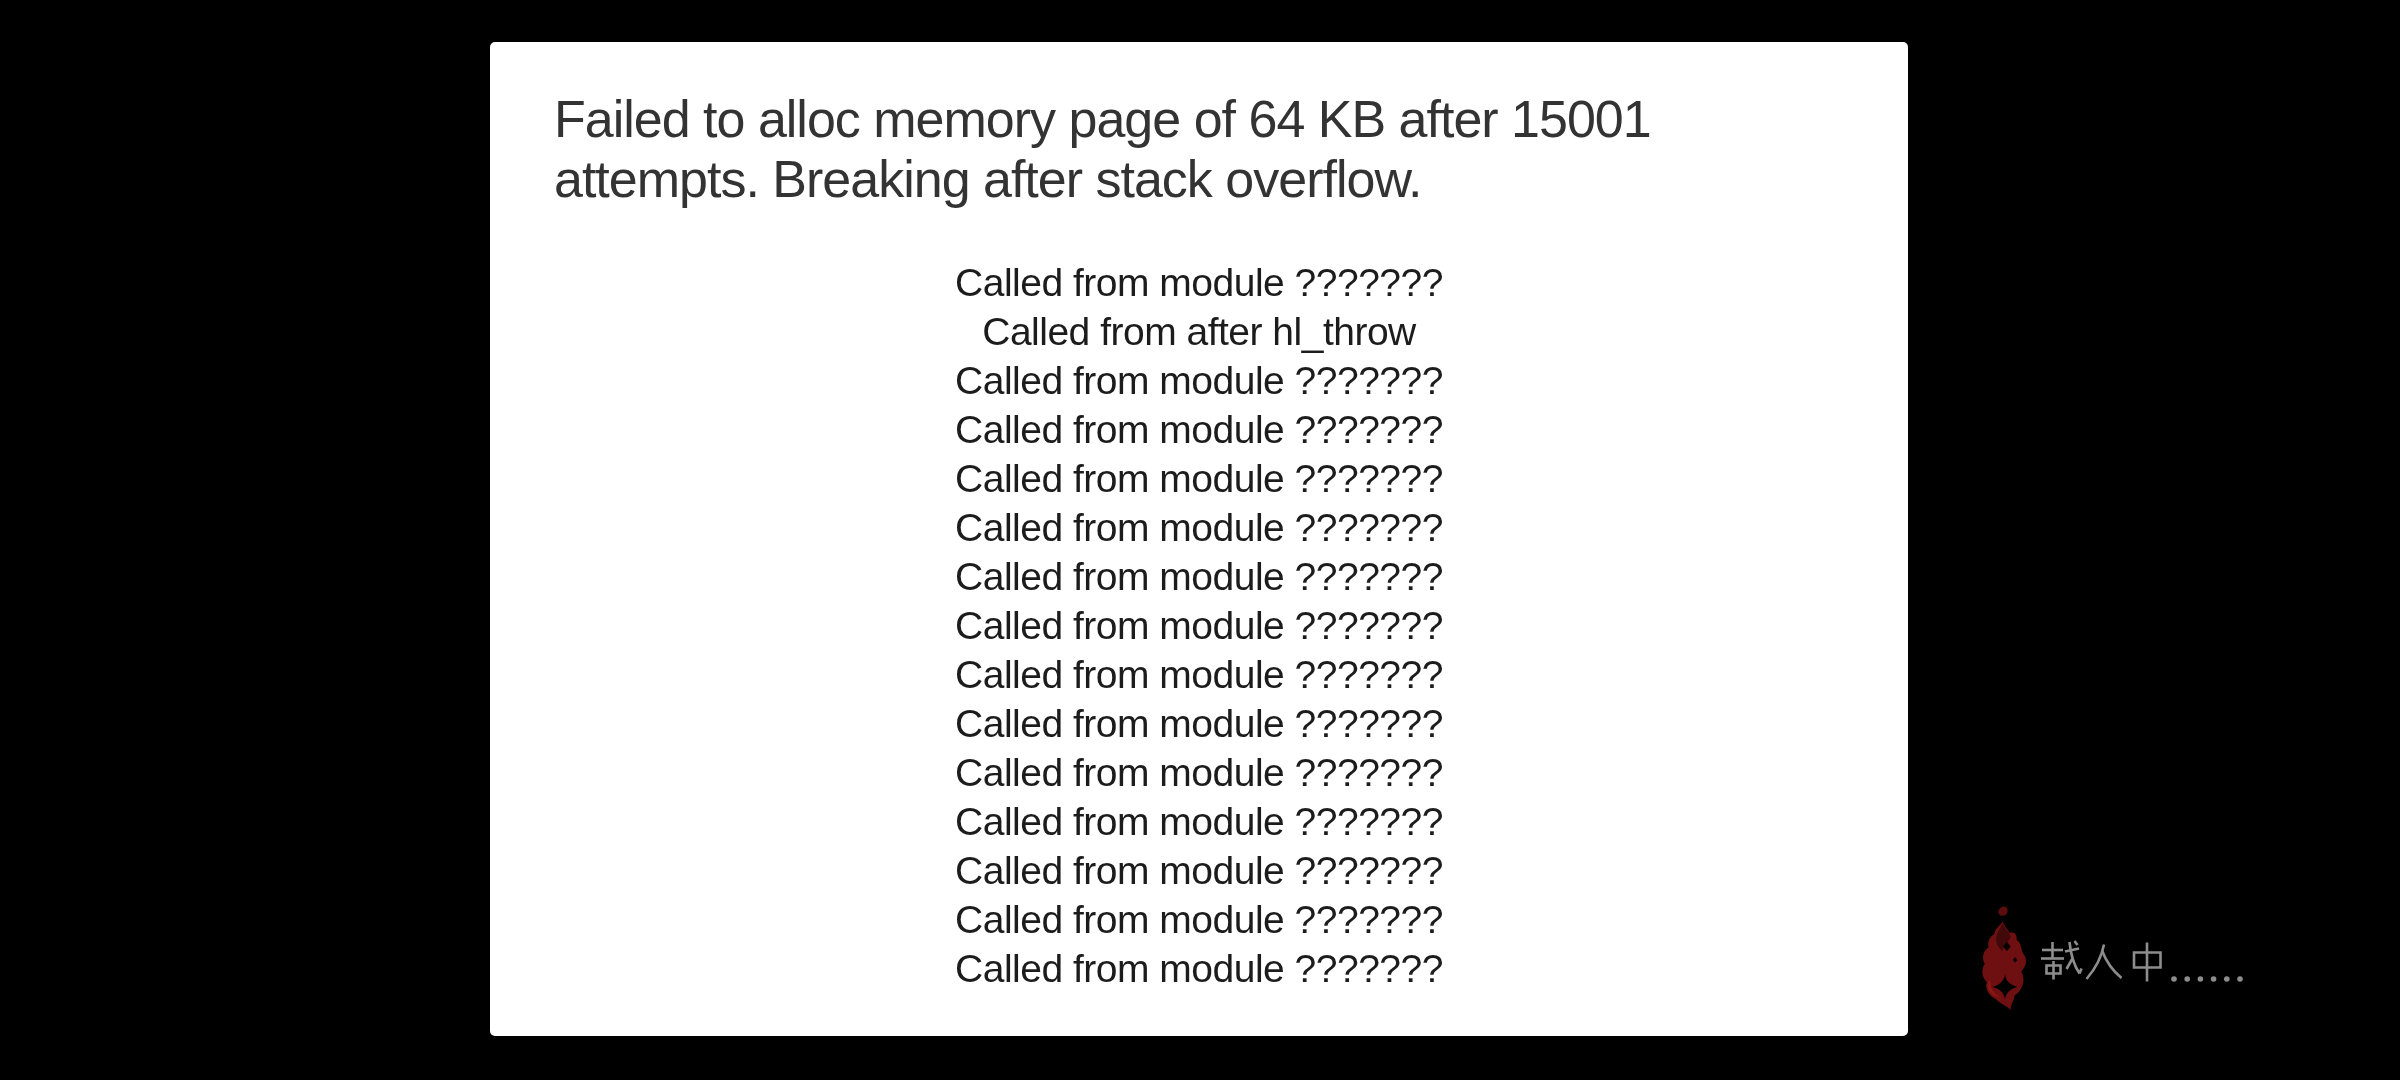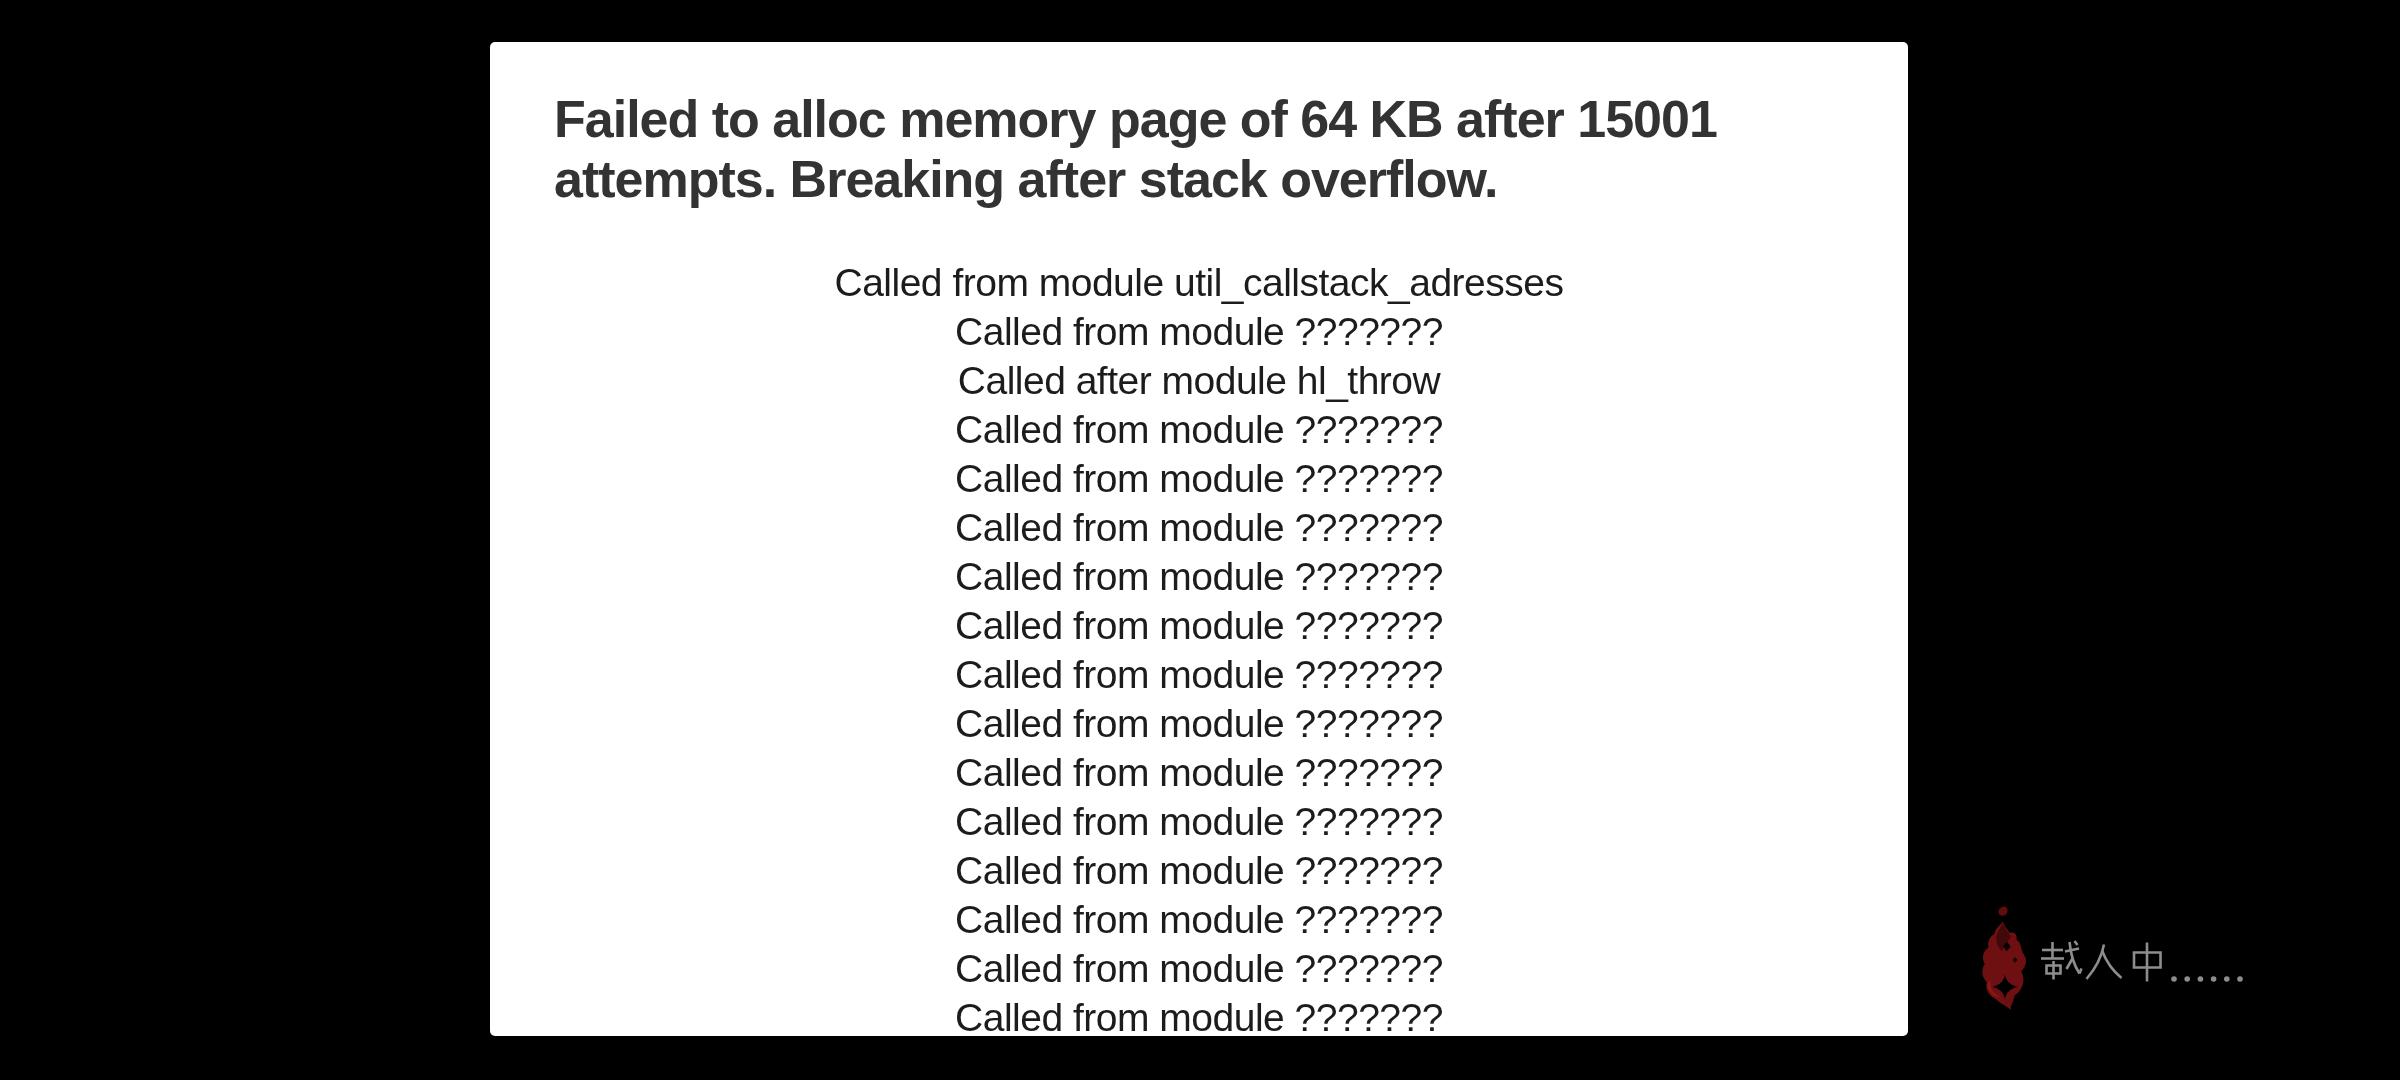--- a/index.html
+++ b/index.html
@@ -25,21 +25,21 @@
     border-radius: 5px;
     overflow: hidden;
   }
   .crash-title {
     position: absolute;
     left: 64px;
     top: 47px;
     margin: 0;
     font-size: 52px;
     line-height: 60px;
-    font-weight: 700;
+    font-weight: 400;
     letter-spacing: -1px;
     color: #333333;
   }
   .crash-title .tline {
     display: block;
     white-space: nowrap;
   }
   .callstack {
     position: absolute;
     left: 0;
@@ -76,23 +76,22 @@
 <body>
 
 <div id="screen">
 
   <section class="crash-panel">
     <h1 class="crash-title">
       <span class="tline">Failed to alloc memory page of 64 KB after 15001</span>
       <span class="tline">attempts. Breaking after stack overflow.</span>
     </h1>
     <div class="callstack" id="callstack">
-        <div class="stack-line">Called from module util_callstack_adresses</div>
         <div class="stack-line">Called from module ???????</div>
-        <div class="stack-line">Called after module hl_throw</div>
+        <div class="stack-line">Called from after hl_throw</div>
         <div class="stack-line">Called from module ???????</div>
         <div class="stack-line">Called from module ???????</div>
         <div class="stack-line">Called from module ???????</div>
         <div class="stack-line">Called from module ???????</div>
         <div class="stack-line">Called from module ???????</div>
         <div class="stack-line">Called from module ???????</div>
         <div class="stack-line">Called from module ???????</div>
         <div class="stack-line">Called from module ???????</div>
         <div class="stack-line">Called from module ???????</div>
         <div class="stack-line">Called from module ???????</div>

